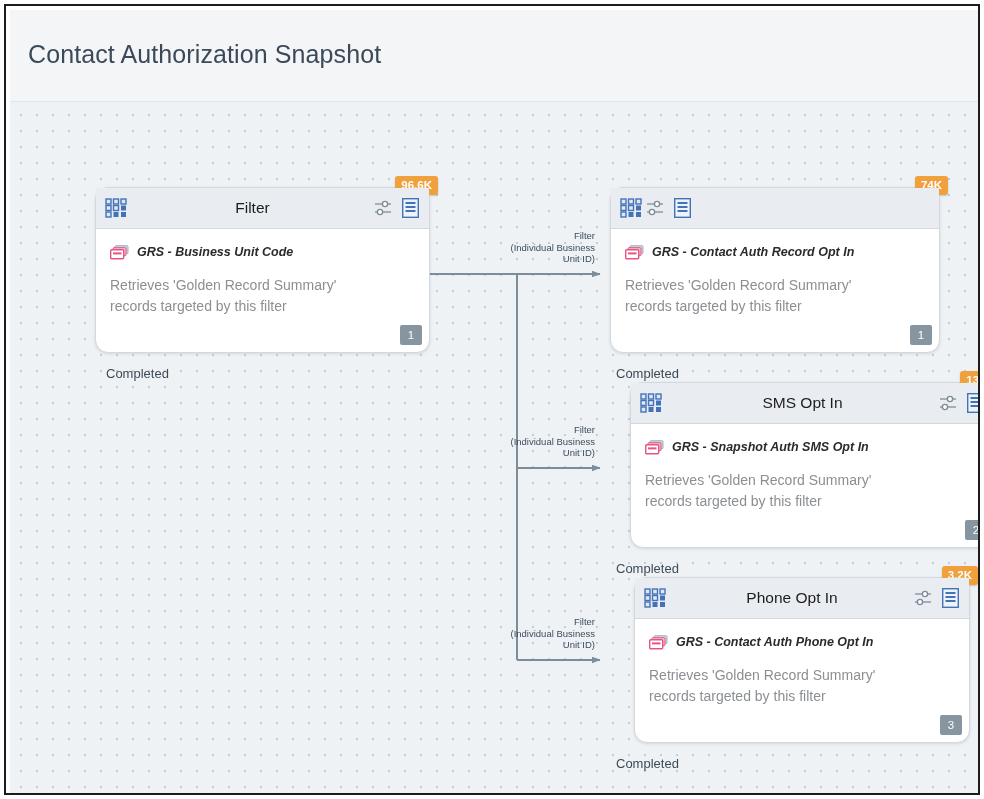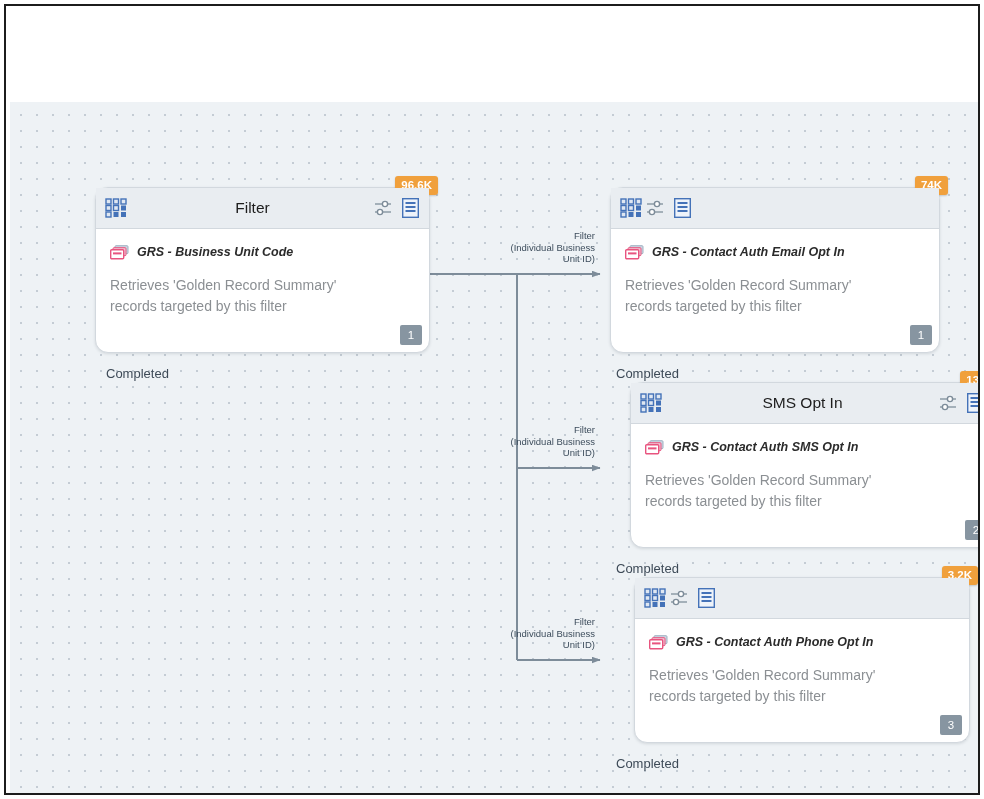--- a/index.html
+++ b/index.html
@@ -165,20 +165,23 @@
   
   .doc-icon { display: block; }
   
   .db-icon { display: block; }
 </style>
 </head>
 <body>
 
 <div class="page-frame">
 
+  <div class="app-header">
+    <div class="app-title">Contact Authorization Snapshot</div>
+  </div>
 
   <div class="canvas">
 
     <svg class="edge-layer" width="968" height="691" viewBox="0 0 968 691">
       <defs>
         <marker id="arrowhead" markerWidth="9" markerHeight="7" refX="8.5" refY="3.5" orient="auto" markerUnits="userSpaceOnUse">
           <polygon points="0 0, 9 3.5, 0 7" fill="#7d8c99"></polygon>
         </marker>
       </defs>
 
@@ -300,21 +303,21 @@
       <div class="node-body">
         <div class="node-source">
           <span>
             <svg class="db-icon" width="19" height="15" viewBox="0 0 19 15">
               <rect x="5" y="0.7" width="13" height="8" rx="1" fill="#cdd7e2" stroke="#9fb0c2" stroke-width="1"></rect>
               <rect x="3" y="2.7" width="13" height="8" rx="1" fill="#f2c3d3" stroke="#e8547f" stroke-width="1"></rect>
               <rect x="0.7" y="4.7" width="13" height="9" rx="1" fill="#ffffff" stroke="#e8547f" stroke-width="1.4"></rect>
               <rect x="3" y="7.4" width="8.5" height="2" fill="#e8547f"></rect>
             </svg>
           </span>
-          <span class="node-source-label">GRS - Contact Auth Email Opt In</span>
+          <span class="node-source-label">GRS - Contact Auth Record Opt In</span>
         </div>
         <div class="node-desc">Retrieves 'Golden Record Summary' records targeted by this filter</div>
       </div>
 
       <div class="seq-badge">1</div>
     </div>
     <div class="node-status" style="left:606px; top:264px;">Completed</div>
 
     <div class="node" style="left:620px; top:280px; width:365px; height:166px;">
       <div class="count-badge">13.5K</div>
@@ -357,21 +360,21 @@
       <div class="node-body">
         <div class="node-source">
           <span>
             <svg class="db-icon" width="19" height="15" viewBox="0 0 19 15">
               <rect x="5" y="0.7" width="13" height="8" rx="1" fill="#cdd7e2" stroke="#9fb0c2" stroke-width="1"></rect>
               <rect x="3" y="2.7" width="13" height="8" rx="1" fill="#f2c3d3" stroke="#e8547f" stroke-width="1"></rect>
               <rect x="0.7" y="4.7" width="13" height="9" rx="1" fill="#ffffff" stroke="#e8547f" stroke-width="1.4"></rect>
               <rect x="3" y="7.4" width="8.5" height="2" fill="#e8547f"></rect>
             </svg>
           </span>
-          <span class="node-source-label">GRS - Contact Auth SMS Opt In</span>
+          <span class="node-source-label">GRS - Snapshot Auth SMS Opt In</span>
         </div>
         <div class="node-desc">Retrieves 'Golden Record Summary' records targeted by this filter</div>
       </div>
 
       <div class="seq-badge">2</div>
     </div>
     <div class="node-status" style="left:606px; top:459px;">Completed</div>
 
     <div class="node" style="left:624px; top:475px; width:336px; height:166px;">
       <div class="count-badge">3.2K</div>
@@ -383,20 +386,21 @@
             <rect x="8.5" y="1" width="5" height="5" fill="#dfe7f2" stroke="#4472b8" stroke-width="1.4"></rect>
             <rect x="16" y="1" width="5" height="5" fill="#dfe7f2" stroke="#4472b8" stroke-width="1.4"></rect>
             <rect x="1" y="7.5" width="5" height="5" fill="#dfe7f2" stroke="#4472b8" stroke-width="1.4"></rect>
             <rect x="8.5" y="7.5" width="5" height="5" fill="#dfe7f2" stroke="#4472b8" stroke-width="1.4"></rect>
             <rect x="16" y="7.5" width="5" height="5" fill="#4472b8"></rect>
             <rect x="1" y="14" width="5" height="5" fill="#dfe7f2" stroke="#4472b8" stroke-width="1.4"></rect>
             <rect x="8.5" y="14" width="5" height="5" fill="#4472b8"></rect>
             <rect x="16" y="14" width="5" height="5" fill="#4472b8"></rect>
           </svg>
         </span>
+        <span class="node-title">Phone Opt In</span>
         <span class="hdr-icons-right">
           <span>
             <svg class="sliders-icon" width="18" height="18" viewBox="0 0 18 18">
               <line x1="1" y1="5" x2="17" y2="5" stroke="#8795a1" stroke-width="1.4"></line>
               <line x1="1" y1="13" x2="17" y2="13" stroke="#8795a1" stroke-width="1.4"></line>
               <circle cx="11" cy="5" r="2.6" fill="#ffffff" stroke="#7d8c99" stroke-width="1.4"></circle>
               <circle cx="6" cy="13" r="2.6" fill="#ffffff" stroke="#7d8c99" stroke-width="1.4"></circle>
             </svg>
           </span>
           <span>

